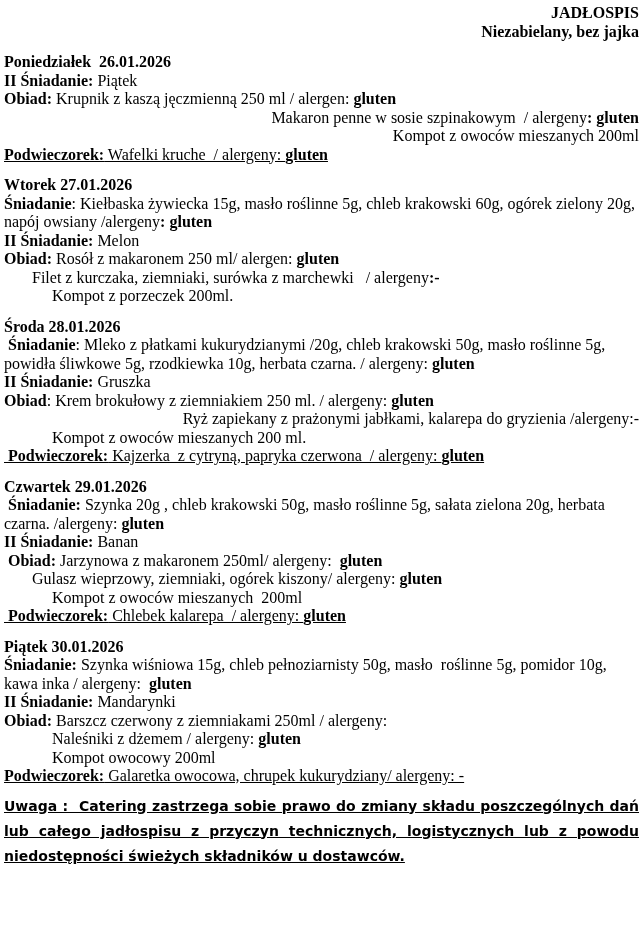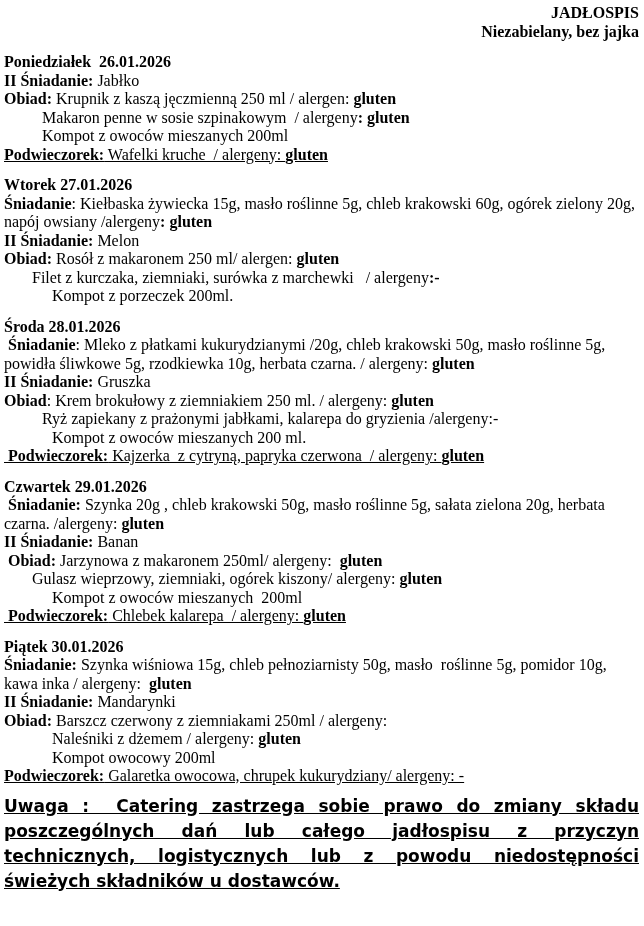--- a/index.html
+++ b/index.html
@@ -12,40 +12,40 @@
   .page{padding:4px 5px 0 4px;}
   .hdr{text-align:right;font-weight:700;}
   .hdr span{white-space:pre-wrap;}
   .day{margin-top:12px;}
   .dh{text-align:left;font-weight:700;}
   .dh span{white-space:pre-wrap;}
   .ln span{white-space:pre-wrap;}
   .b{font-weight:700;}
   .u{text-decoration:underline;}
   .i1{padding-left:28px;}
-  .i2{padding-left:38px;}
+  .i2{padding-left:38px;text-align:right;}
   .i3{padding-left:48px;}
   .note{
     margin-top:8px;
     font-family:"DejaVu Sans", sans-serif;
-    font-weight:700;font-size:17px;line-height:25px;
+    font-weight:700;font-size:14px;line-height:25px;
     text-align:justify;text-decoration:underline;
   }
 </style>
 </head>
 <body>
 
 <div class="page">
 
   <div class="hdr"><span>JADŁOSPIS</span></div>
   <div class="hdr"><span>Niezabielany, bez jajka</span></div>
 
   <section class="day">
     <div class="dh"><span>Poniedziałek  26.01.2026</span></div>
-    <div class="ln"><span class="b">II Śniadanie:</span><span> Jabłko</span></div>
+    <div class="ln"><span class="b">II Śniadanie:</span><span> Piątek</span></div>
     <div class="ln"><span class="b">Obiad:</span><span> Krupnik z kaszą jęczmienną 250 ml / alergen: </span><span class="b">gluten</span></div>
     <div class="ln i2"><span>Makaron penne w sosie szpinakowym  / alergeny</span><span class="b">: gluten</span></div>
     <div class="ln i2"><span>Kompot z owoców mieszanych 200ml</span></div>
     <div class="ln u"><span class="b">Podwieczorek:</span><span> Wafelki kruche  / alergeny: </span><span class="b">gluten</span></div>
   </section>
 
   <section class="day">
     <div class="dh"><span>Wtorek 27.01.2026</span></div>
     <div class="ln"><span class="b">Śniadanie</span><span>: Kiełbaska żywiecka 15g, masło roślinne 5g, chleb krakowski 60g, ogórek zielony 20g, napój owsiany /alergeny</span><span class="b">: gluten</span></div>
     <div class="ln"><span class="b">II Śniadanie:</span><span> Melon</span></div>

